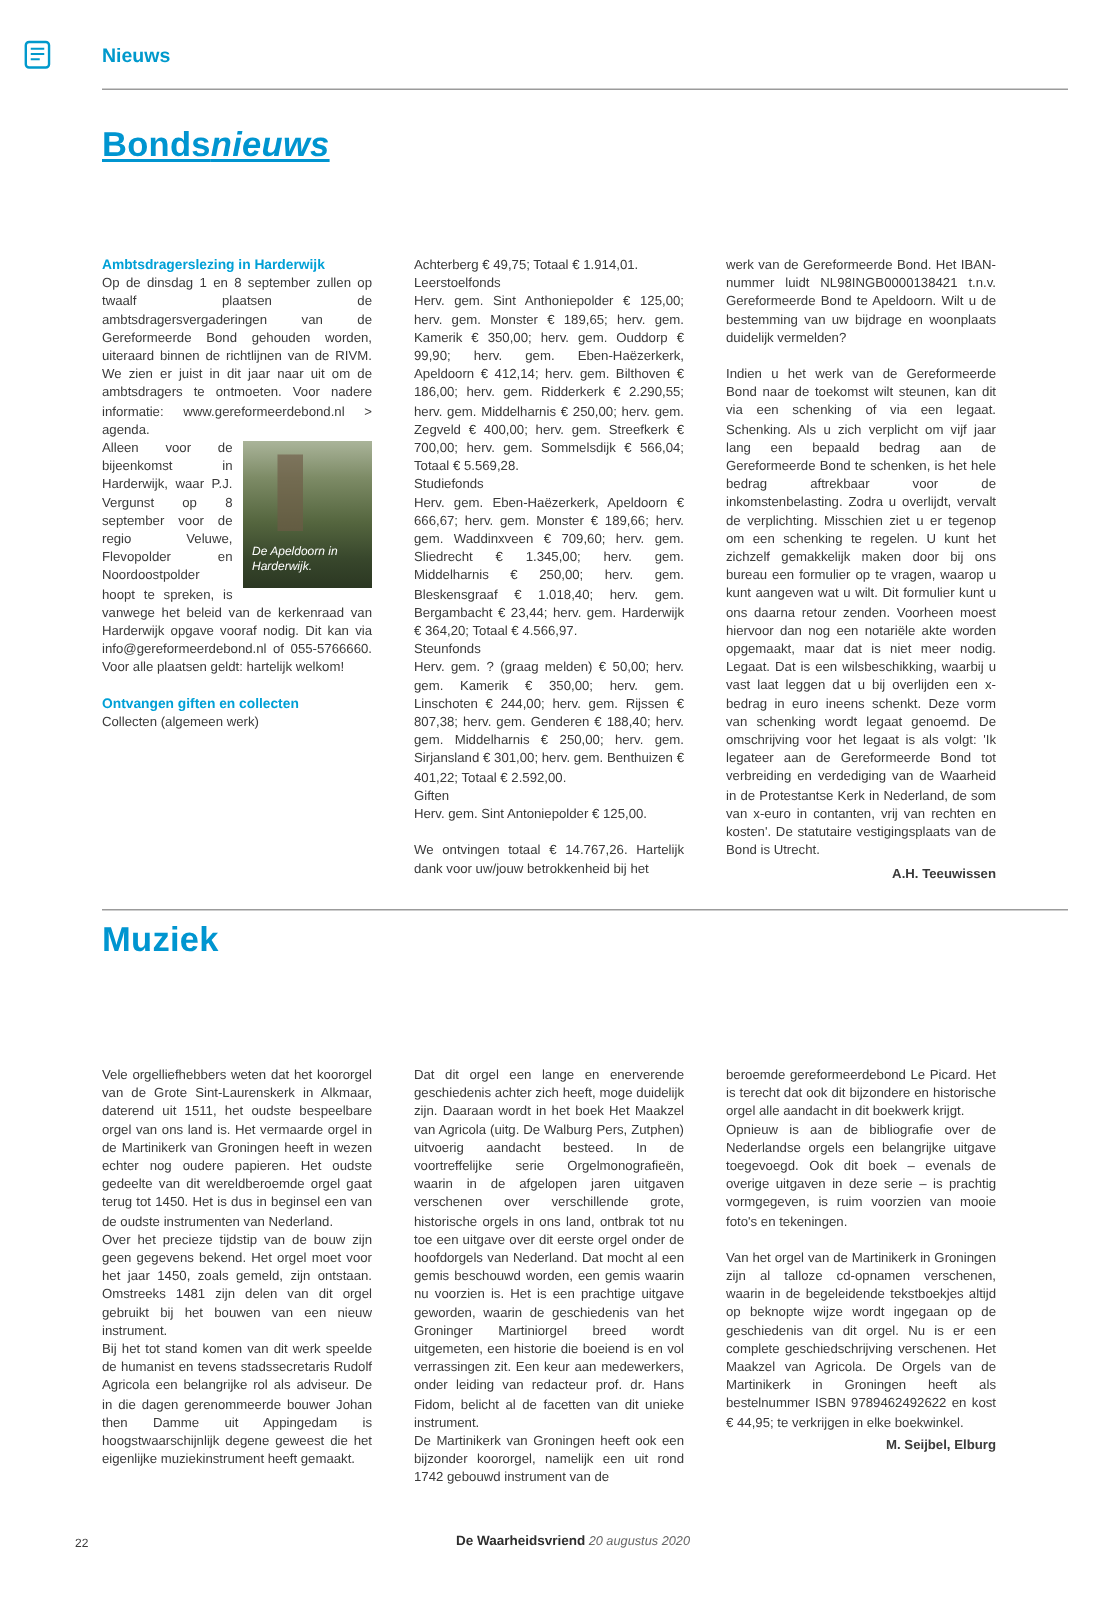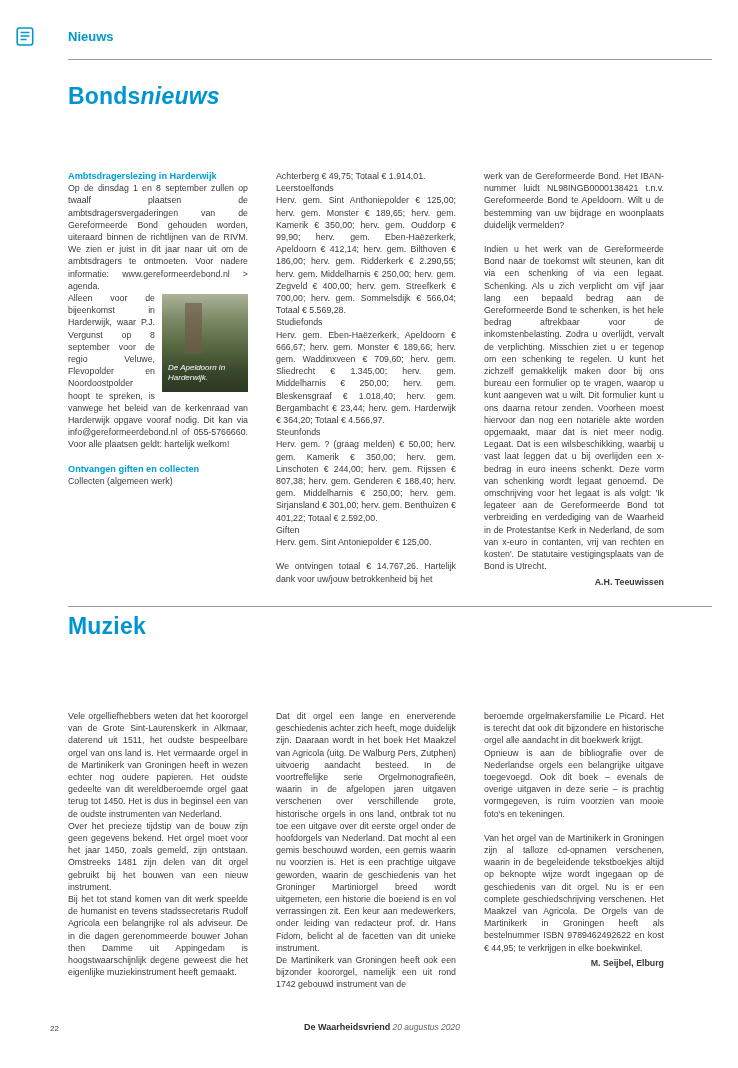--- a/index.html
+++ b/index.html
@@ -7,21 +7,21 @@
   .page {
     position: relative; width: 738px; height: 1068px; background: #ffffff;
     font-family: "Liberation Sans", sans-serif; color: #3a3a3a; overflow: hidden; border-radius: 10px;
   }
   .news-icon { position: absolute; left: 16px; top: 26px; width: 20px; height: 21px; }
   .header-label { position: absolute; left: 68px; top: 29px; font-size: 13px; font-weight: bold; color: #0099cc; }
   .rule { position: absolute; left: 68px; width: 644px; height: 1px; background: #9b9b9b; }
   .rule-top { top: 59px; }
   .rule-mid { top: 606px; }
   .section-title { position: absolute; left: 68px; font-size: 23px; color: #0095d0; font-weight: bold; letter-spacing: 0.2px; }
-  .bonds-title { top: 83px; }
+  .bonds-title { top: 83px; text-decoration: underline; }
   .muziek-title { top: 613px; }
   .section-title .it { font-style: italic; font-weight: 600; }
   .cols { position: absolute; left: 68px; display: flex; gap: 28px; margin-top: 42px; }
   .bonds-cols { top: 128px; }
   .muziek-cols { top: 668px; }
   .col { width: 180px; font-size: 8.8px; line-height: 12.2px; text-align: justify; }
   .col p { margin: 0; }
   .subhead { color: #00a0d6; font-weight: bold; font-size: 9.2px; text-align: left; margin-bottom: 2px; }
   .mt { margin-top: 12px !important; }
   .fund { text-align: left; }
@@ -93,21 +93,21 @@
     <div class="col">
       <p>Vele orgelliefhebbers weten dat het koororgel van de Grote Sint-Laurenskerk in Alkmaar, daterend uit 1511, het oudste bespeelbare orgel van ons land is. Het vermaarde orgel in de Martinikerk van Groningen heeft in wezen echter nog oudere papieren. Het oudste gedeelte van dit wereldberoemde orgel gaat terug tot 1450. Het is dus in beginsel een van de oudste instrumenten van Nederland.</p>
       <p>Over het precieze tijdstip van de bouw zijn geen gegevens bekend. Het orgel moet voor het jaar 1450, zoals gemeld, zijn ontstaan. Omstreeks 1481 zijn delen van dit orgel gebruikt bij het bouwen van een nieuw instrument.</p>
       <p>Bij het tot stand komen van dit werk speelde de humanist en tevens stadssecretaris Rudolf Agricola een belangrijke rol als adviseur. De in die dagen gerenommeerde bouwer Johan then Damme uit Appingedam is hoogstwaarschijnlijk degene geweest die het eigenlijke muziekinstrument heeft gemaakt.</p>
     </div>
     <div class="col">
       <p><span>Dat dit orgel een lange en enerverende geschiedenis achter zich heeft, moge duidelijk zijn. Daaraan wordt in het boek </span><span class="fund">Het Maakzel van Agricola</span><span> (uitg. De Walburg Pers, Zutphen) uitvoerig aandacht besteed. In de voortreffelijke serie </span><span class="fund">Orgelmonografieën</span><span>, waarin in de afgelopen jaren uitgaven verschenen over verschillende grote, historische orgels in ons land, ontbrak tot nu toe een uitgave over dit eerste orgel onder de hoofdorgels van Nederland. Dat mocht al een gemis beschouwd worden, een gemis waarin nu voorzien is. Het is een prachtige uitgave geworden, waarin de geschiedenis van het Groninger Martiniorgel breed wordt uitgemeten, een historie die boeiend is en vol verrassingen zit. Een keur aan medewerkers, onder leiding van redacteur prof. dr. Hans Fidom, belicht al de facetten van dit unieke instrument.</span></p>
       <p>De Martinikerk van Groningen heeft ook een bijzonder koororgel, namelijk een uit rond 1742 gebouwd instrument van de</p>
     </div>
     <div class="col">
-      <p>beroemde orgelmakersfamilie Le Picard. Het is terecht dat ook dit bijzondere en historische orgel alle aandacht in dit boekwerk krijgt.</p>
+      <p>beroemde gereformeerdebond Le Picard. Het is terecht dat ook dit bijzondere en historische orgel alle aandacht in dit boekwerk krijgt.</p>
       <p>Opnieuw is aan de bibliografie over de Nederlandse orgels een belangrijke uitgave toegevoegd. Ook dit boek – evenals de overige uitgaven in deze serie – is prachtig vormgegeven, is ruim voorzien van mooie foto's en tekeningen.</p>
       <p class="mt"><span>Van het orgel van de Martinikerk in Groningen zijn al talloze cd-opnamen verschenen, waarin in de begeleidende tekstboekjes altijd op beknopte wijze wordt ingegaan op de geschiedenis van dit orgel. Nu is er een complete geschiedschrijving verschenen. </span><span class="fund">Het Maakzel van Agricola. De Orgels van de Martinikerk in Groningen</span><span> heeft als bestelnummer ISBN 9789462492622 en kost € 44,95; te verkrijgen in elke boekwinkel.</span></p>
       <p class="sig">M. Seijbel, Elburg</p>
     </div>
   </div>
 
   <div class="footer">
     <span class="pagenum">22</span>
     <div class="center"><span class="journal">De Waarheidsvriend</span> <span class="date">20 augustus 2020</span></div>
   </div>

